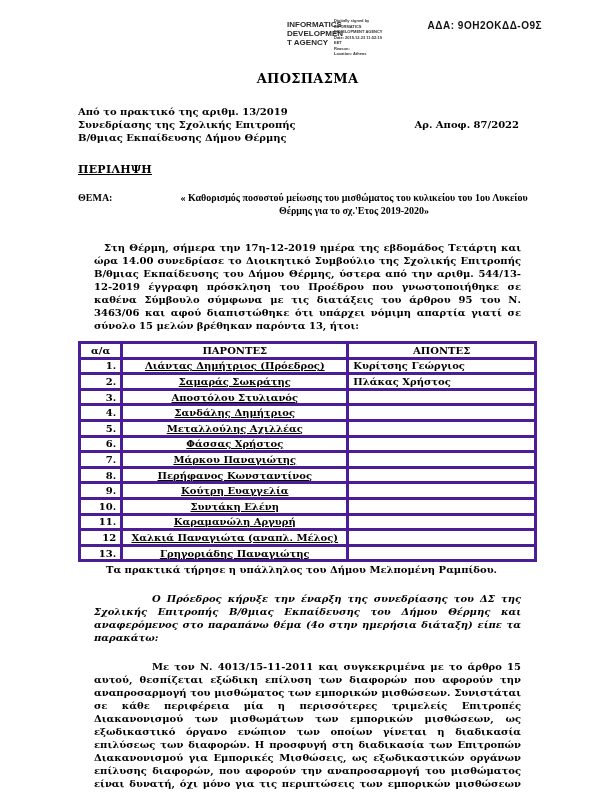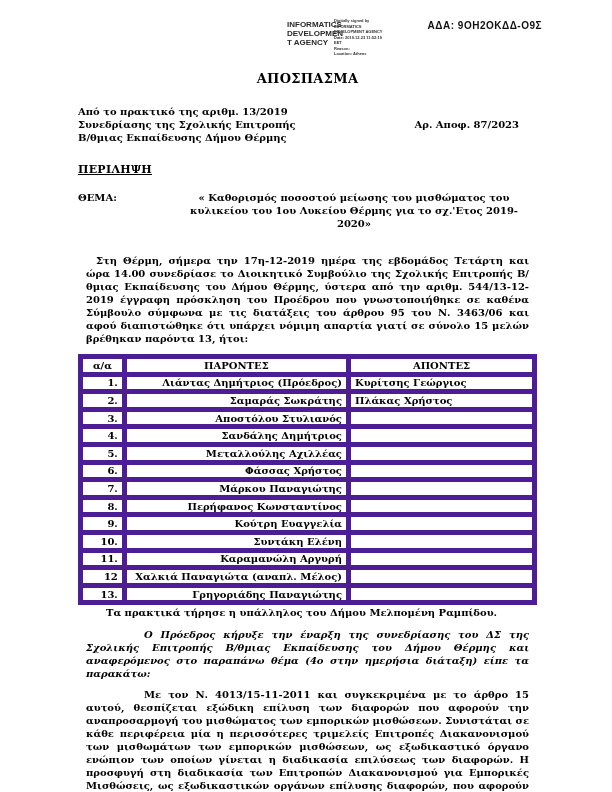--- a/index.html
+++ b/index.html
@@ -71,42 +71,42 @@
     top: 13px;
     white-space: nowrap;
   }
   .summary-title {
     text-align: left;
     text-decoration: underline;
     font-size: 11px;
     margin-bottom: 15px;
     letter-spacing: 0.3px;
   }
-  .subject { display: flex; margin-bottom: 24px; }
+  .subject { display: flex; margin-bottom: 24px; font-family: Liberation Serif, serif; }
   .subject-label { flex: 0 0 100px; }
   .subject-text { width: 352px; text-align: center; }
-  .para { text-align: justify; margin: 8px; }
+  .para { text-align: justify; margin: 16px; }
   .para-intro { text-indent: 10px; margin-bottom: 9px; }
   
   table.attendance {
     border-collapse: collapse;
     width: 459px;
     border: 2px solid #000;
     font-size: 10px;
   }
   table.attendance th, table.attendance td {
-    border: 5px solid #4c1d95;
+    border: 3px solid #4c1d95;
     padding: 0 4px;
     height: 12.6px;
     line-height: 11px;
     font-weight: bold;
   }
   table.attendance th { text-align: center; }
   td.c-num { text-align: right; width: 32px; }
-  td.c-present { width: 222px; text-align: right; }
+  td.c-present { width: 222px; text-align: center; text-decoration: underline; }
   td.c-absent { width: 183px; text-align: left; }
   .secretary-note { margin: 1px 0 9px 0; text-indent: 28px; }
   .para-2 { text-indent: 58px; margin-bottom: 7px; font-style: italic; }
   .para-3 { text-indent: 58px; }
 </style>
 </head>
 <body>
 
 <div class="page">
 
@@ -129,21 +129,21 @@
   </div>
 
   <div class="content">
 
     <div class="doc-title">ΑΠΟΣΠΑΣΜΑ</div>
 
     <div class="hdr-block">
       <div class="hdr-line">Από το πρακτικό της αριθμ. 13/2019</div>
       <div class="hdr-line">Συνεδρίασης της Σχολικής Επιτροπής</div>
       <div class="hdr-line">Β/θμιας Εκπαίδευσης Δήμου Θέρμης</div>
-      <div class="decision-no">Αρ. Αποφ. 87/2023</div>
+      <div class="decision-no">Αρ. Αποφ. 87/2022</div>
     </div>
 
     <div class="summary-title">ΠΕΡΙΛΗΨΗ</div>
 
     <div class="subject">
       <div class="subject-label">ΘΕΜΑ:</div>
       <div class="subject-text">« Καθορισμός  ποσοστού μείωσης  του μισθώματος του κυλικείου του 1ου Λυκείου Θέρμης  για το σχ.'Ετος 2019-2020»</div>
     </div>
 
     <p class="para para-intro">Στη Θέρμη, σήμερα την  17η-12-2019 ημέρα της εβδομάδος Τετάρτη και ώρα  14.00 συνεδρίασε το Διοικητικό Συμβούλιο της Σχολικής Επιτροπής Β/θμιας  Εκπαίδευσης του Δήμου Θέρμης,  ύστερα από  την αριθμ. 544/13-12-2019 έγγραφη πρόσκληση του Προέδρου που γνωστοποιήθηκε  σε καθένα  Σύμβουλο σύμφωνα με τις διατάξεις του άρθρου 95 του Ν. 3463/06 και αφού διαπιστώθηκε ότι υπάρχει νόμιμη απαρτία γιατί σε σύνολο 15 μελών βρέθηκαν παρόντα 13, ήτοι:</p>

